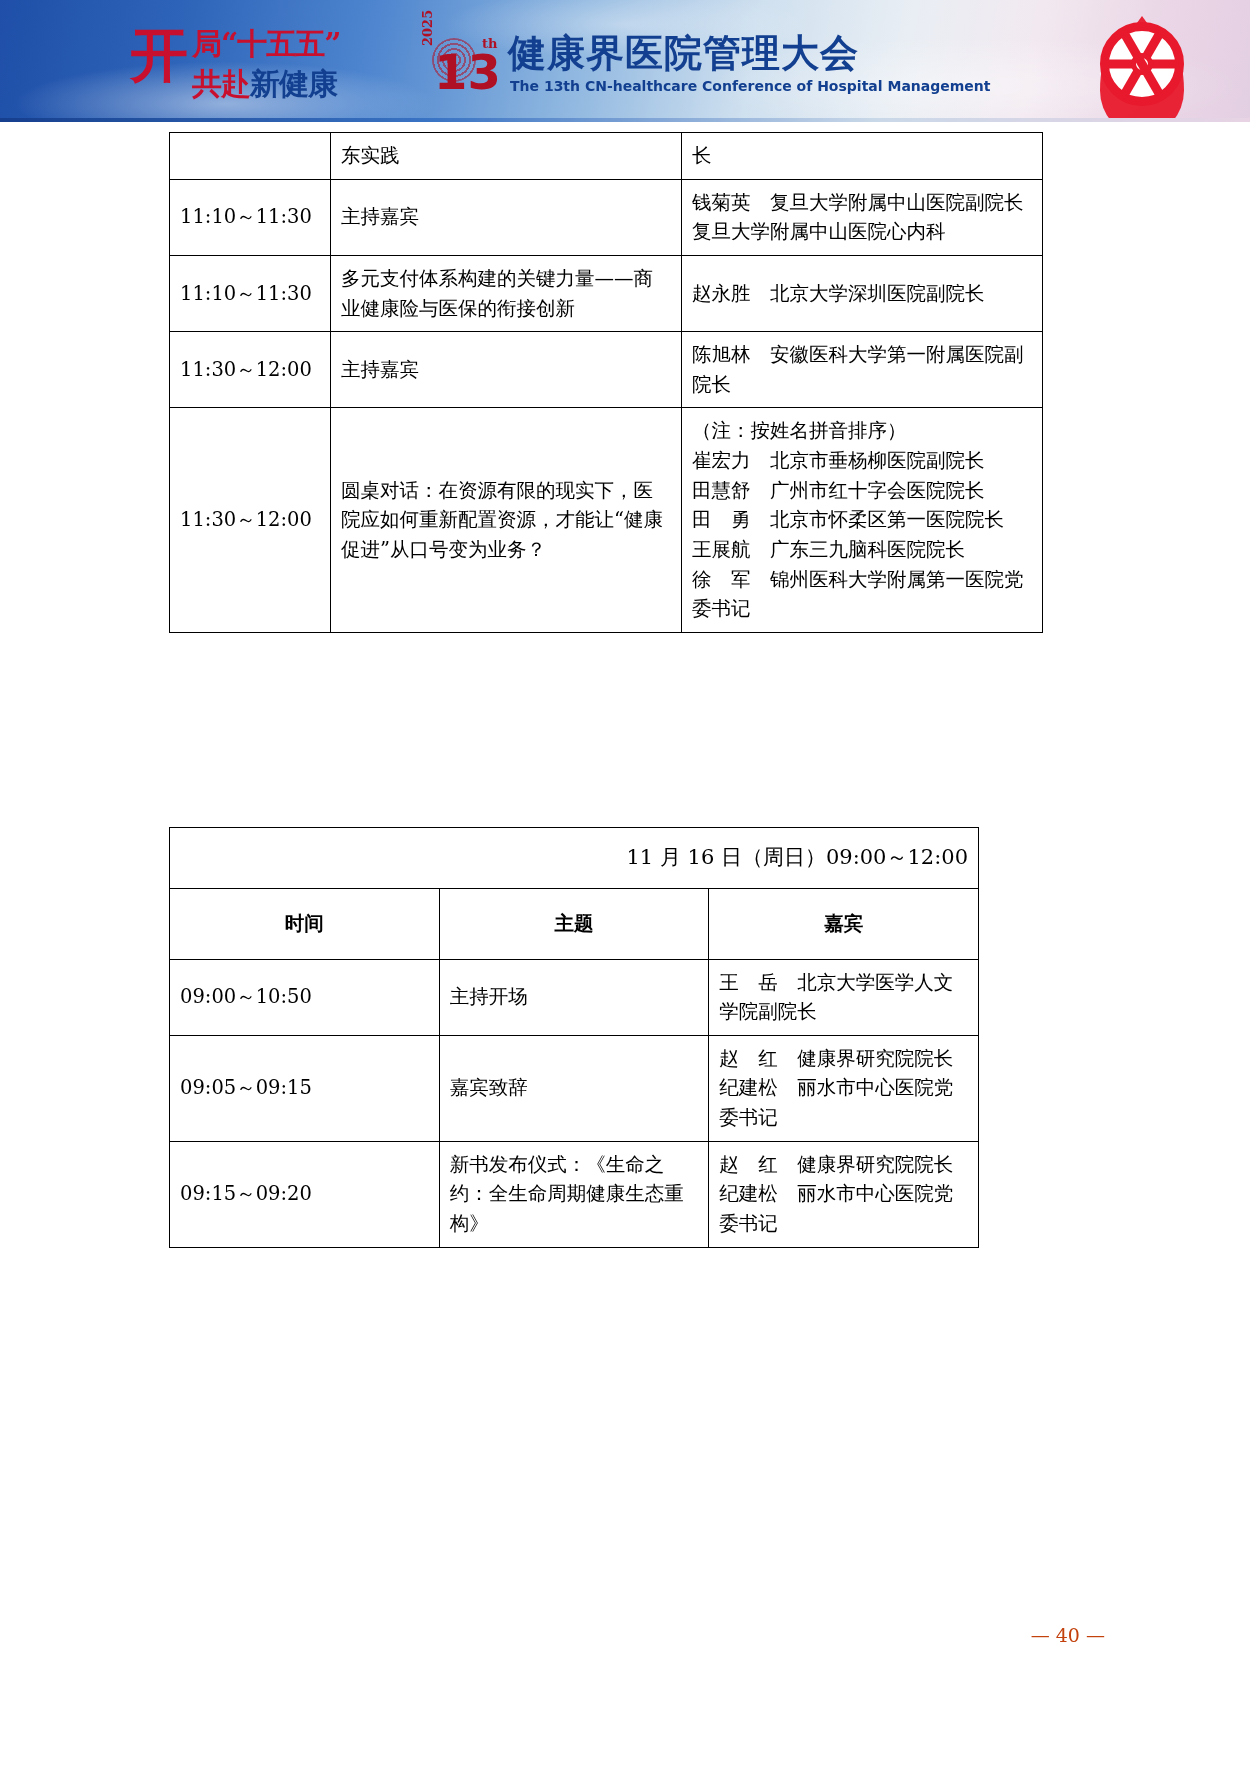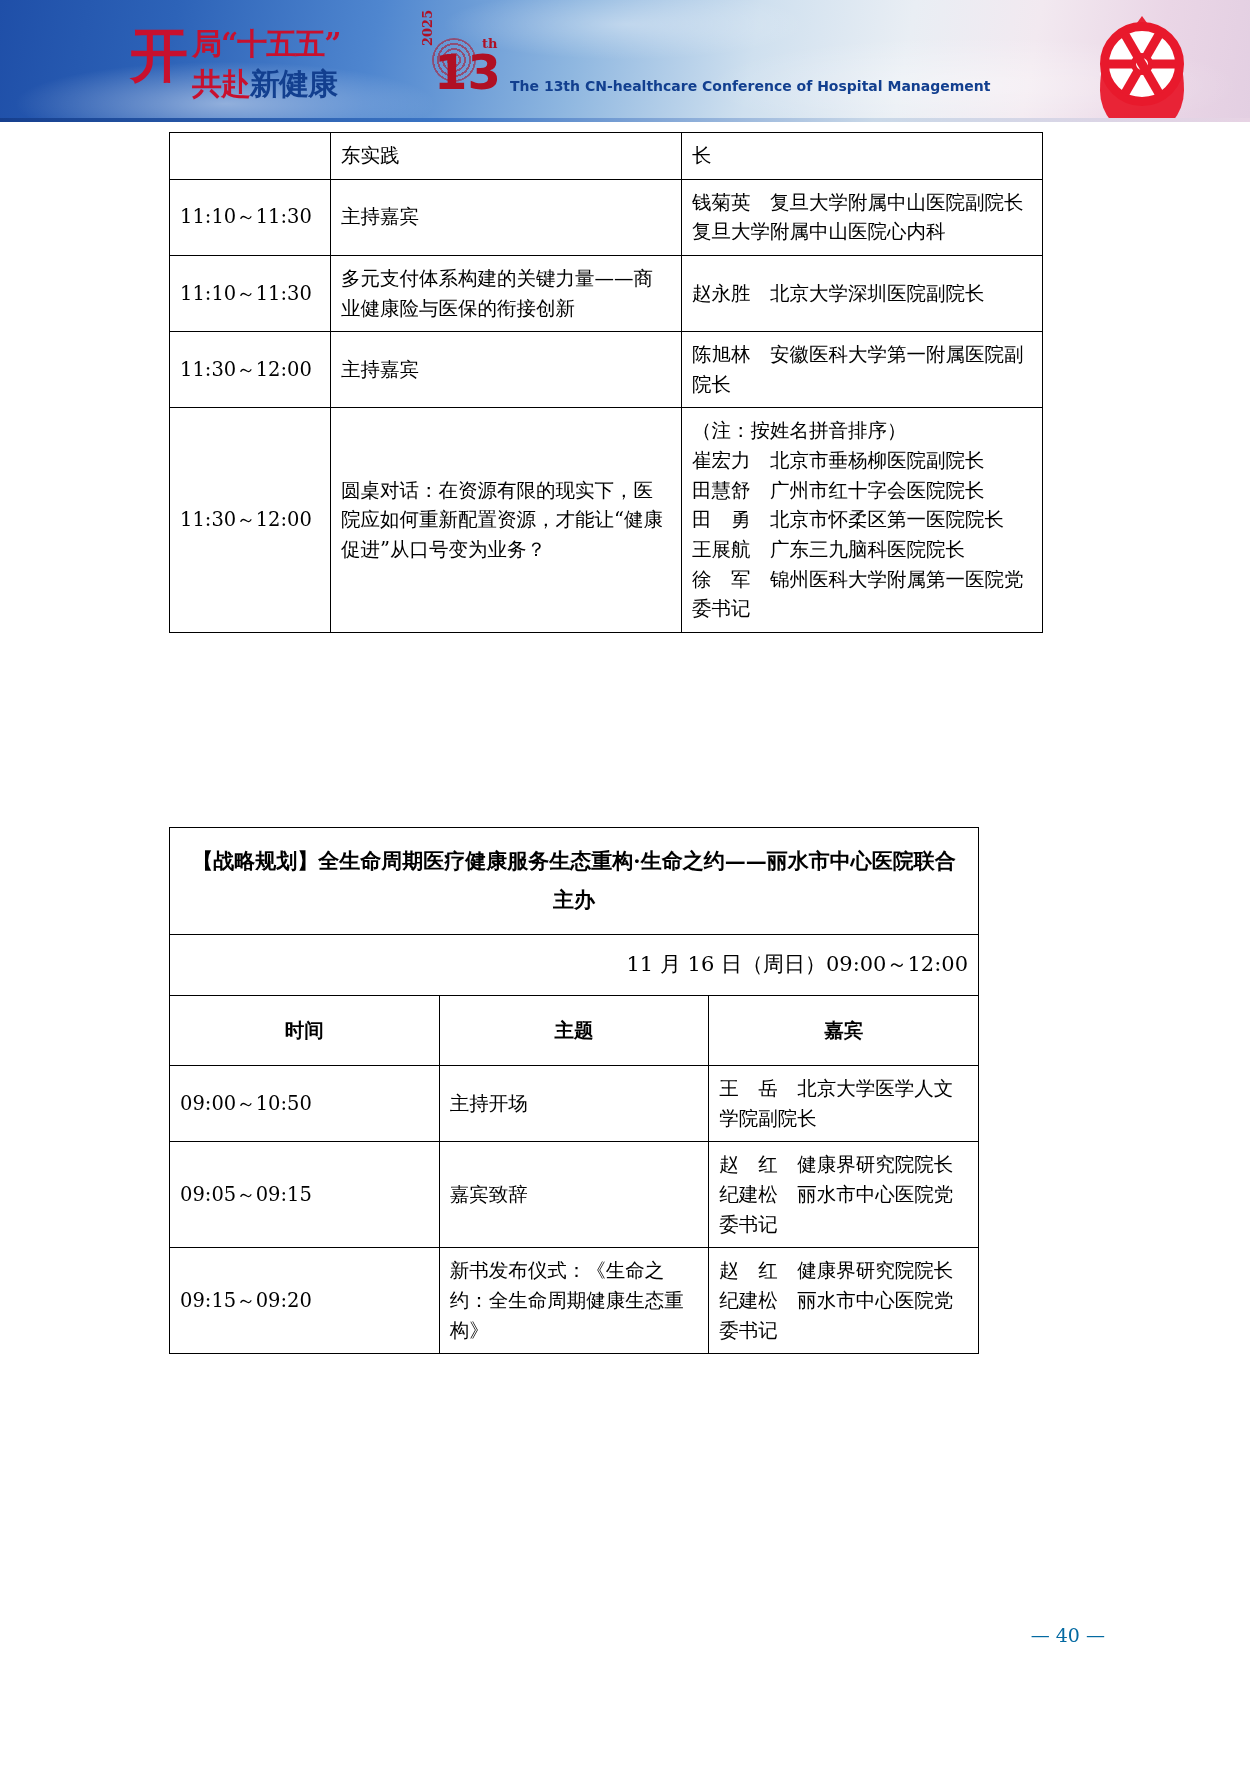--- a/index.html
+++ b/index.html
@@ -244,21 +244,21 @@
     font-size: 19.5px;
     padding: 20px 6px;
   }
   .pre { white-space: pre-line; }
 
   .page-num {
     position: absolute;
     right: 145px;
     bottom: 146px;
     font-size: 19px;
-    color: #0369a1;
+    color: #c2410c;
     font-family: "DejaVu Serif", "Liberation Serif", serif;
   }
 </style>
 </head>
 <body>
 
 <div class="banner">
   <div class="banner-clouds"></div>
 
   <div class="slogan">
@@ -267,20 +267,21 @@
     <div class="l2"><span>共赴</span><span class="blue">新健康</span></div>
   </div>
 
   <div class="logo13">
     <div class="spiral"></div>
     <div class="yr">2025</div>
     <div class="num">13</div>
     <div class="th">th</div>
   </div>
 
+  <div class="conf-title">健康界医院管理大会</div>
   <div class="conf-sub">The 13th CN-healthcare Conference of Hospital Management</div>
 
   <div class="emblem">
     <div class="drop"></div>
     <div class="wheel">
       <div class="spoke3"></div>
       <div class="hub"></div>
     </div>
   </div>
 
@@ -319,23 +320,20 @@
 田慧舒　广州市红十字会医院院长
 田　勇　北京市怀柔区第一医院院长
 王展航　广东三九脑科医院院长
 徐　军　锦州医科大学附属第一医院党委书记</td>
     </tr>
   </tbody>
     </table>
 
   <table class="sched" id="table-bottom">
     <tbody>
-        <tr>
-      <td class="title-cell" colspan="3">【战略规划】全生命周期医疗健康服务生态重构·生命之约——丽水市中心医院联合主办</td>
-    </tr>
     <tr>
       <td class="center-cell" colspan="3">11 月 16 日（周日）09:00～12:00</td>
     </tr>
     <tr class="hdr">
       <td class="c-time">时间</td>
       <td class="c-topic">主题</td>
       <td class="c-guest">嘉宾</td>
     </tr>
     <tr>
       <td class="c-time">09:00～10:50</td>

